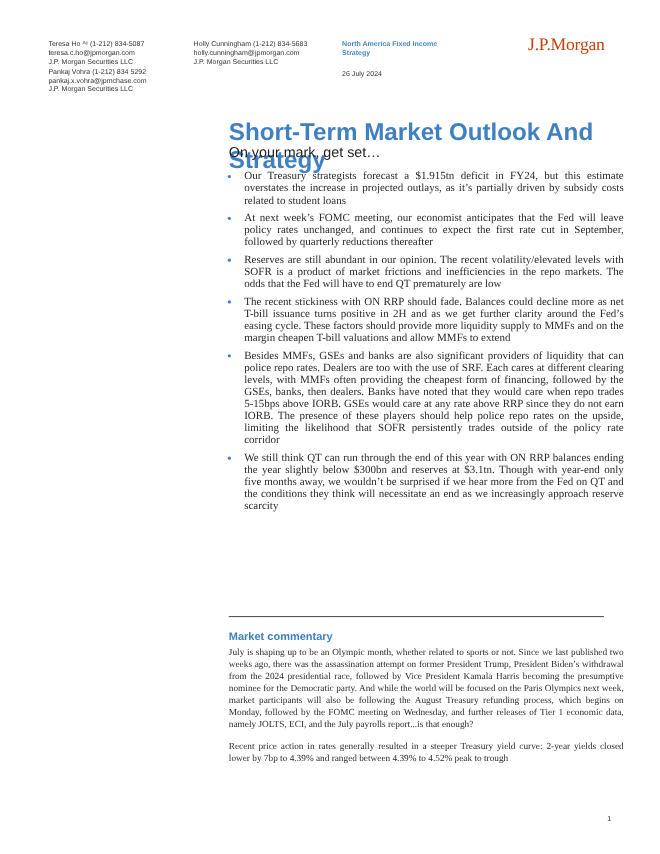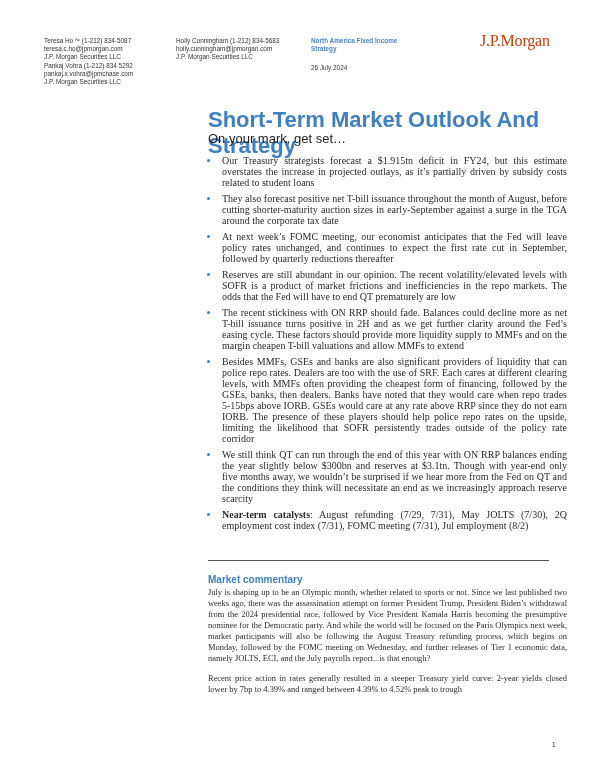--- a/index.html
+++ b/index.html
@@ -51,27 +51,25 @@
 <div class="abs date" style="left:311px; top:64px;">26 July 2024</div>
 
 <div class="abs logo" style="left:480px; top:32px;">J.P.Morgan</div>
 
 <div class="abs title" style="left:208px; top:107px;">Short-Term Market Outlook And Strategy</div>
 <div class="abs subtitle" style="left:208px; top:131px;">On your mark, get set…</div>
 
 <div class="abs" style="left:204px; top:155px; width:363px;">
   <ul class="bullets">
     <li><span class="dot"></span><span>Our Treasury strategists forecast a $1.915tn deficit in FY24, but this estimate overstates the increase in projected outlays, as it’s partially driven by subsidy costs related to student loans</span></li>
-    <li><span class="dot"></span><span>They also forecast positive net T-bill issuance throughout the month of August, before cutting shorter-maturity auction sizes in early-September against a surge in the TGA around the corporate tax date</span></li>
     <li><span class="dot"></span><span>At next week’s FOMC meeting, our economist anticipates that the Fed will leave policy rates unchanged, and continues to expect the first rate cut in September, followed by quarterly reductions thereafter</span></li>
     <li><span class="dot"></span><span>Reserves are still abundant in our opinion. The recent volatility/elevated levels with SOFR is a product of market frictions and inefficiencies in the repo markets. The odds that the Fed will have to end QT prematurely are low</span></li>
     <li><span class="dot"></span><span>The recent stickiness with ON RRP should fade. Balances could decline more as net T-bill issuance turns positive in 2H and as we get further clarity around the Fed’s easing cycle. These factors should provide more liquidity supply to MMFs and on the margin cheapen T-bill valuations and allow MMFs to extend</span></li>
     <li><span class="dot"></span><span>Besides MMFs, GSEs and banks are also significant providers of liquidity that can police repo rates. Dealers are too with the use of SRF. Each cares at different clearing levels, with MMFs often providing the cheapest form of financing, followed by the GSEs, banks, then dealers. Banks have noted that they would care when repo trades 5-15bps above IORB. GSEs would care at any rate above RRP since they do not earn IORB. The presence of these players should help police repo rates on the upside, limiting the likelihood that SOFR persistently trades outside of the policy rate corridor</span></li>
     <li><span class="dot"></span><span>We still think QT can run through the end of this year with ON RRP balances ending the year slightly below $300bn and reserves at $3.1tn. Though with year-end only five months away, we wouldn’t be surprised if we hear more from the Fed on QT and the conditions they think will necessitate an end as we increasingly approach reserve scarcity</span></li>
-    <li><span class="dot"></span><b>Near-term catalysts</b><span>: August refunding (7/29, 7/31), May JOLTS (7/30), 2Q employment cost index (7/31), FOMC meeting (7/31), Jul employment (8/2)</span></li>
   </ul>
 </div>
 
 <div class="abs rule" style="left:208px; top:560px; width:341px;"></div>
 
 <div class="abs h2" style="left:208px; top:574px;">Market commentary</div>
 
 <div class="abs" style="left:208px; top:587px; width:359px;">
   <p class="para" style="margin:0 0 9px 0;">July is shaping up to be an Olympic month, whether related to sports or not. Since we last published two weeks ago, there was the assassination attempt on former President Trump, President Biden’s withdrawal from the 2024 presidential race, followed by Vice President Kamala Harris becoming the presumptive nominee for the Democratic party. And while the world will be focused on the Paris Olympics next week, market participants will also be following the August Treasury refunding process, which begins on Monday, followed by the FOMC meeting on Wednesday, and further releases of Tier 1 economic data, namely JOLTS, ECI, and the July payrolls report...is that enough?</p>
   <p class="para" style="margin:0;">Recent price action in rates generally resulted in a steeper Treasury yield curve: 2-year yields closed lower by 7bp to 4.39% and ranged between 4.39% to 4.52% peak to trough</p>

